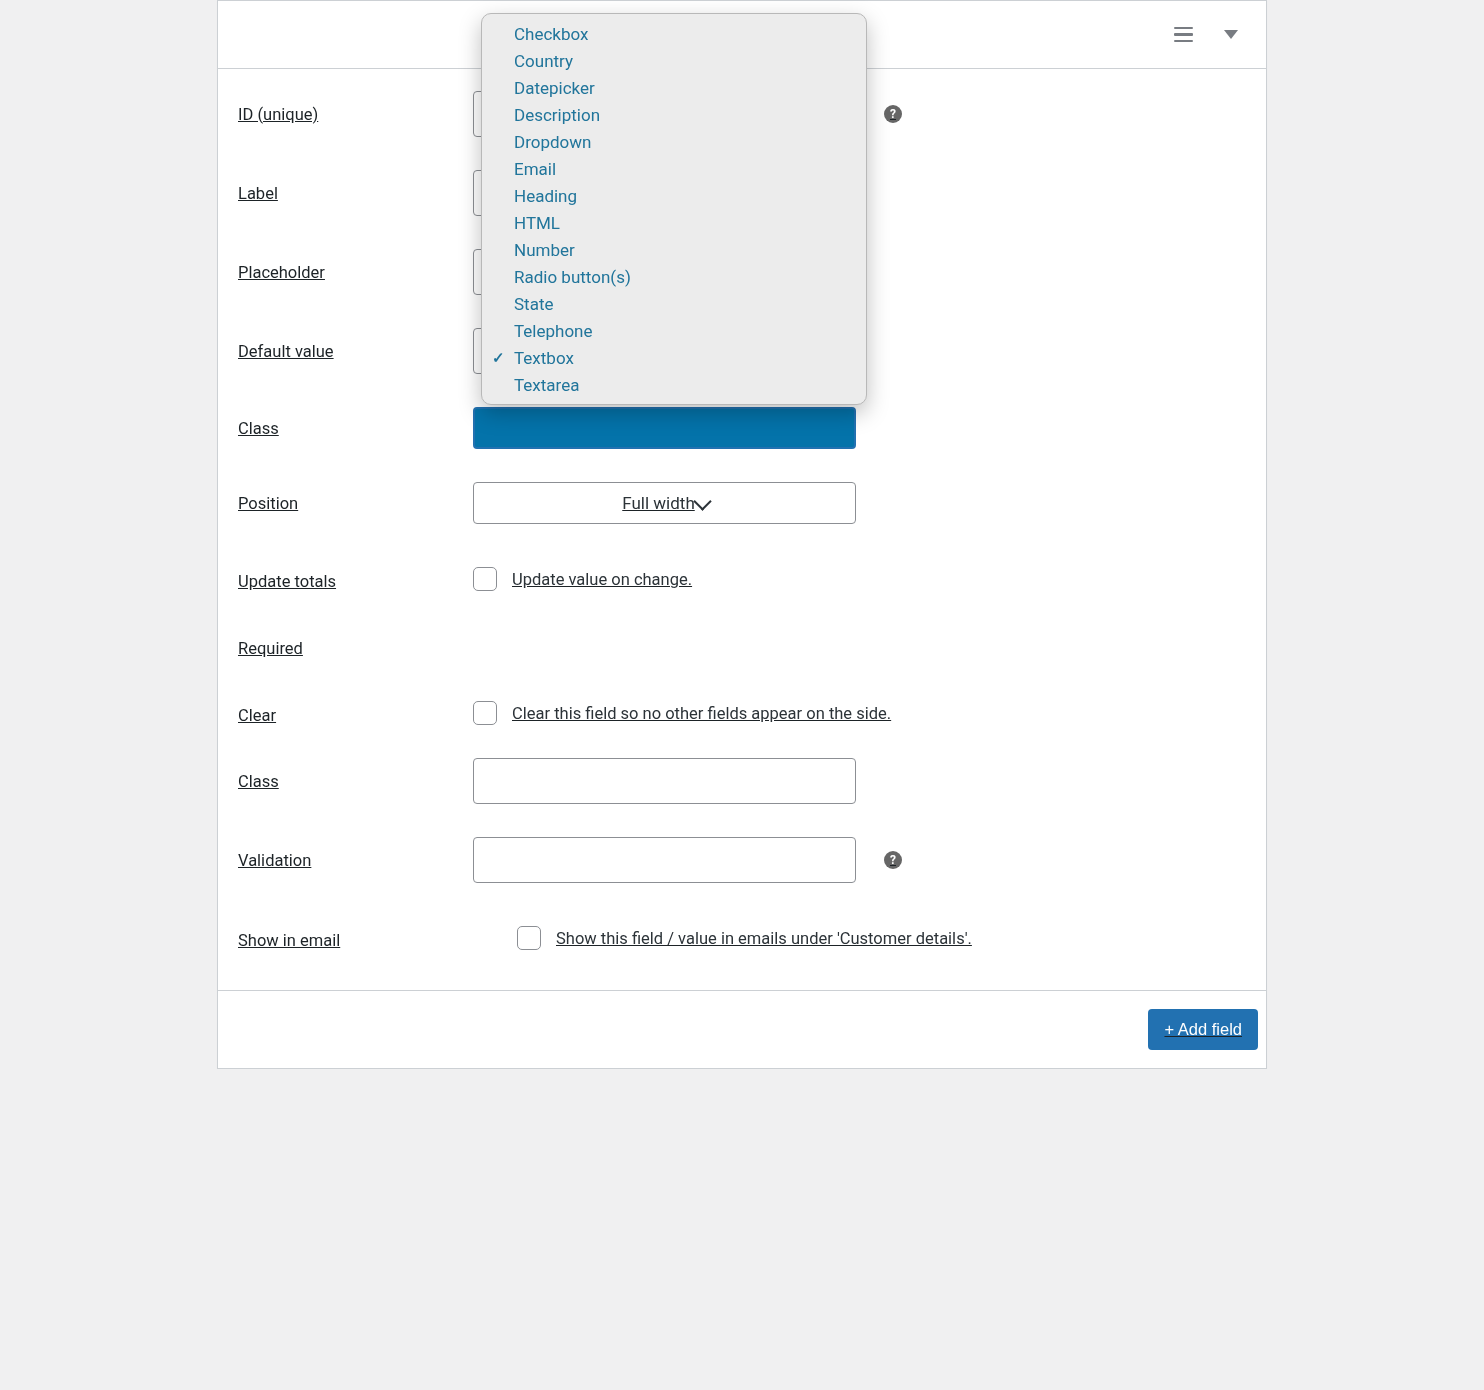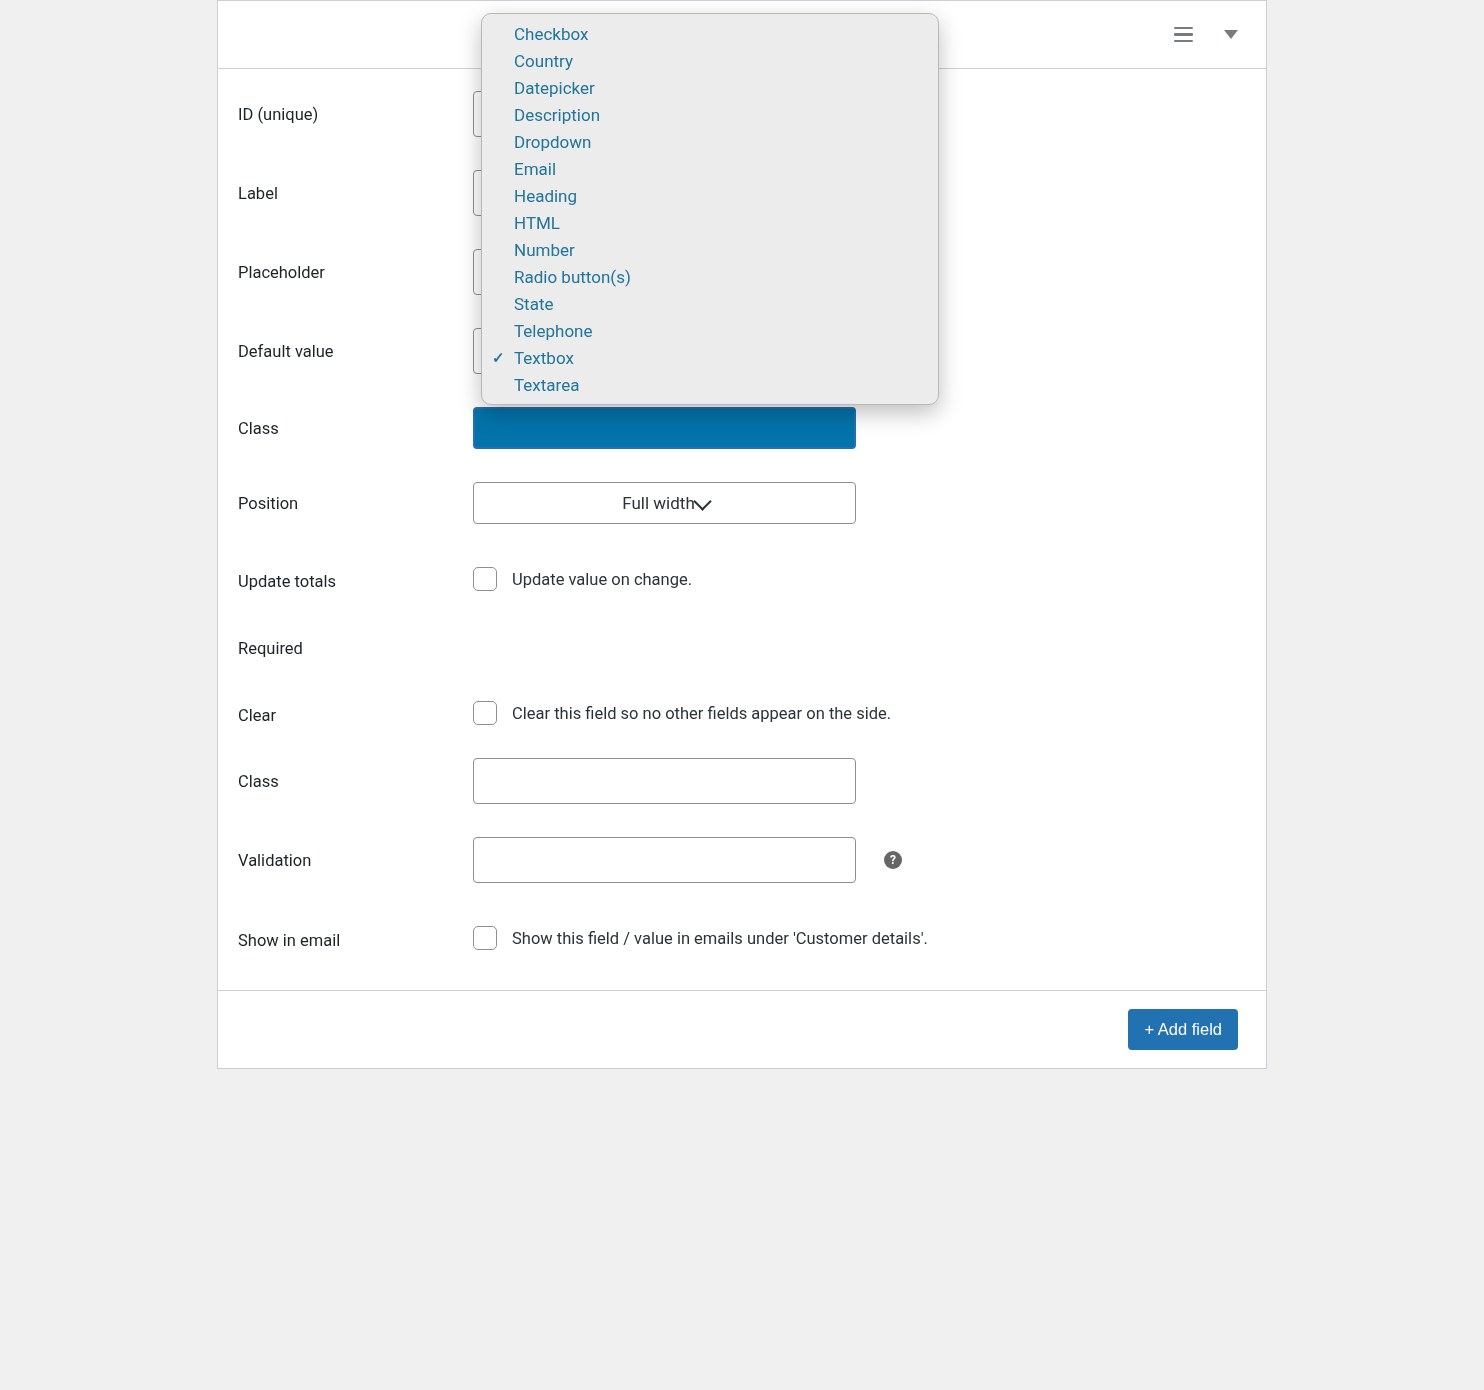--- a/index.html
+++ b/index.html
@@ -18,20 +18,21 @@
       background: #f6f7f7;
       margin: 0 auto;
       width: 1050px;
       position: relative;
     }
     .panel {
       background: #4c1d95;
       border: 1px solid #ccd0d4;
       box-shadow: 0 1px 1px rgba(0,0,0,0.04);
       margin: 0;
+      text-decoration: underline;
     }
     .panel-header {
       height: 68px;
       border-bottom: 1px solid #ccd0d4;
       display: flex;
       justify-content: flex-end;
       align-items: center;
       padding: 0 18px;
       background: #fff;
     }
@@ -154,40 +155,40 @@
       margin-right: 15px;
       flex-shrink: 0;
       cursor: pointer;
     }
     .checkbox-label {
       font-size: 16.5px;
       color: #2c3338;
     }
     .panel-footer {
       border-top: 1px solid #ccd0d4;
-      padding: 18px 28px;
+      padding: 18px 8px;
       display: flex;
       justify-content: flex-end;
       background: #fff;
     }
     .btn-primary {
       background: #2271b1;
       color: #fff;
       border: none;
       border-radius: 4px;
       padding: 11px 16px;
       font-size: 16.5px;
       font-weight: 500;
       cursor: pointer;
     }
     .dropdown-menu {
       position: absolute;
       top: 13px;
       left: 264px;
-      width: 458px;
+      width: 386px;
       background: #ececec;
       border: 1px solid #b8b8b8;
       border-radius: 10px;
       box-shadow: 0 8px 22px rgba(0,0,0,0.25);
       padding: 6px 0;
       z-index: 100;
     }
     .dropdown-item {
       padding: 3.5px 20px 3.5px 32px;
       font-size: 17px;
@@ -300,21 +301,21 @@
       </div>
 
       <div class="form-row">
         <div class="form-label">Validation</div>
         <div class="form-control">
           <input type="text" class="text-input" value="" style="">
           <span class="help-icon">?</span>
         </div>
       </div>
 
-      <div class="form-row inline-cb" style="margin-bottom: 10px;">
+      <div class="form-row inline-cb" style="margin-bottom: 10px; gap: 44px;">
         <div class="form-label">Show in email</div>
         <div class="form-control">
           <div class="checkbox"></div>
           <span class="checkbox-label">Show this field / value in emails under 'Customer details'.</span>
         </div>
       </div>
 
     </div>
 
     <div class="panel-footer">

